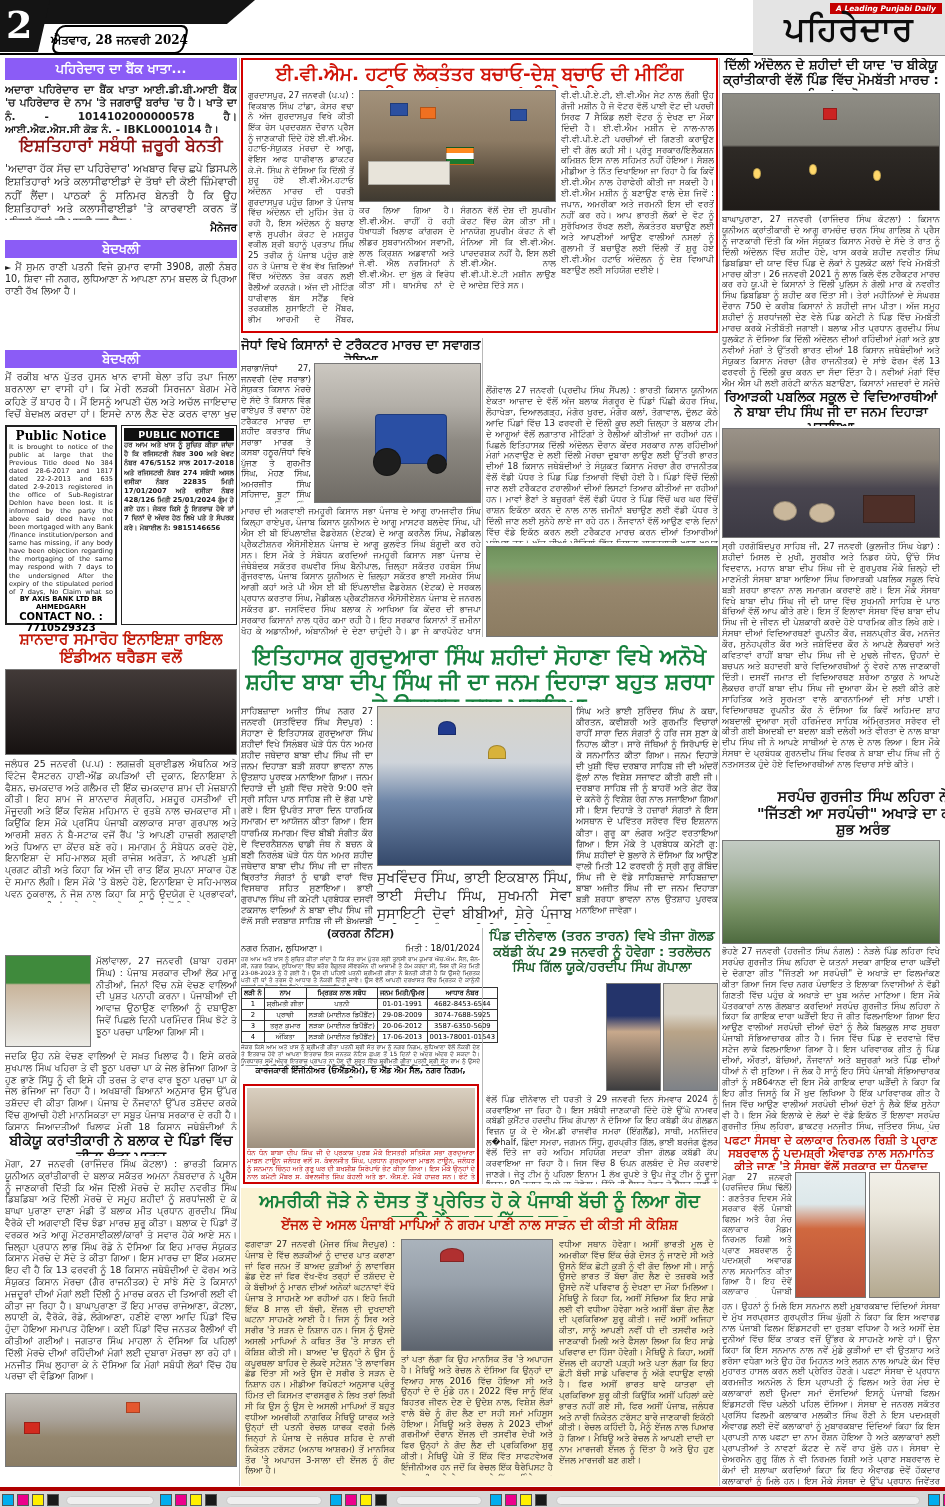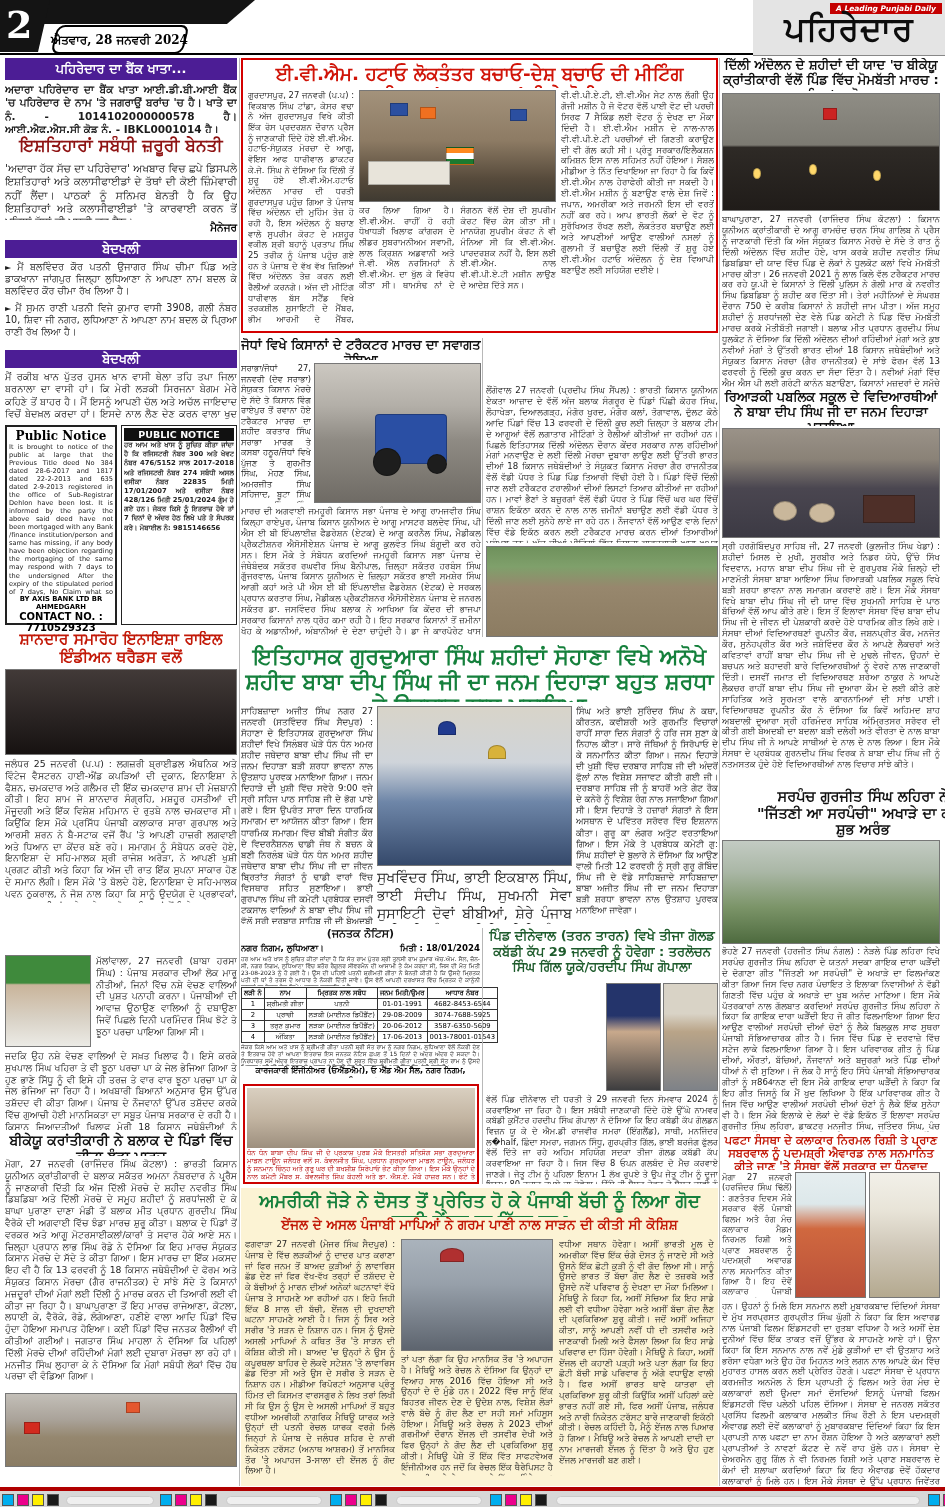--- a/index.html
+++ b/index.html
@@ -1,20 +1,20 @@
 <!DOCTYPE html>
 <html><head>
 <meta charset="utf-8">
 <style>
   html,body{margin:0;padding:0;background:#9a9a9a;}
   #page{position:relative;width:945px;height:1507px;background:#ffffff;
         font-family:"DejaVu Sans","Liberation Sans",sans-serif;overflow:hidden;}
   .abs{position:absolute;box-sizing:border-box;}
   .txt{text-align:justify;color:#1c1c1c;overflow:hidden;line-height:1.27;}
-  .bar{background:#4c1d95;color:#ffffff;font-weight:bold;display:flex;align-items:center;justify-content:center;overflow:hidden;}
+  .bar{background:#8b5cf6;color:#ffffff;font-weight:bold;display:flex;align-items:center;justify-content:center;overflow:hidden;}
   .hred{color:#d01408;font-weight:bold;text-align:center;line-height:1.15;overflow:hidden;}
   .hblack{color:#121212;font-weight:bold;text-align:center;line-height:1.15;overflow:hidden;}
   .hgreen{color:#15803c;font-weight:bold;text-align:center;line-height:1.12;overflow:hidden;}
   .hdkgreen{color:#1f5c2d;font-weight:bold;text-align:center;line-height:1.2;overflow:hidden;}
   .photo{position:absolute;box-sizing:border-box;border:1px solid #777;}
   .vline{position:absolute;width:1px;background:#b8b8b8;}
   .bullet{margin:0 0 4px 0;}
   .bullet::before{content:"► ";font-size:8px;}
   .cmyk{position:absolute;display:flex;gap:3px;top:1494px;}
   .sq{width:12px;height:12px;border:1px solid #555;box-sizing:border-box;}
@@ -52,21 +52,20 @@
   <div class="abs txt" style="left:5px;top:83px;width:232px;height:50px;font-size:10.5px;font-weight:600;">ਅਦਾਰਾ ਪਹਿਰੇਦਾਰ ਦਾ ਬੈਂਕ ਖਾਤਾ ਆਈ.ਡੀ.ਬੀ.ਆਈ ਬੈਂਕ 'ਚ ਪਹਿਰੇਦਾਰ ਦੇ ਨਾਮ 'ਤੇ ਜਗਰਾਉਂ ਬਰਾਂਚ 'ਚ ਹੈ। ਖਾਤੇ ਦਾ ਨੰ. - 1014102000000578 ਹੈ। ਆਈ.ਐਫ.ਐਸ.ਸੀ ਕੋਡ ਨੰ. - IBKL0001014 ਹੈ।</div>
 
   <div class="abs hred" style="left:5px;top:136px;width:232px;height:24px;font-size:17px;color:#8e1212;">ਇਸ਼ਤਿਹਾਰਾਂ ਸਬੰਧੀ ਜ਼ਰੂਰੀ ਬੇਨਤੀ</div>
   <div class="abs txt" style="left:5px;top:162px;width:232px;height:58px;font-size:10.5px;">'ਅਦਾਰਾ ਹੱਕ ਸੱਚ ਦਾ ਪਹਿਰੇਦਾਰ' ਅਖਬਾਰ ਵਿਚ ਛਪੇ ਡਿਸਪਲੇ ਇਸ਼ਤਿਹਾਰਾਂ ਅਤੇ ਕਲਾਸੀਫਾਈਡਾਂ ਦੇ ਤੱਥਾਂ ਦੀ ਕੋਈ ਜ਼ਿੰਮੇਵਾਰੀ ਨਹੀਂ ਲੈਂਦਾ। ਪਾਠਕਾਂ ਨੂੰ ਸਨਿਮਰ ਬੇਨਤੀ ਹੈ ਕਿ ਉਹ ਇਸ਼ਤਿਹਾਰਾਂ ਅਤੇ ਕਲਾਸੀਫਾਈਡਾਂ 'ਤੇ ਕਾਰਵਾਈ ਕਰਨ ਤੋਂ ਪਹਿਲਾਂ ਤੱਥਾਂ ਦੀ ਪੁਸ਼ਟੀ ਕਰ ਲੈਣ।</div>
   <div class="abs" style="left:5px;top:221px;width:232px;height:14px;text-align:right;font-size:10.5px;font-weight:bold;">ਮੈਨੇਜਰ</div>
 
   <div class="abs bar" style="left:5px;top:240px;width:232px;height:18px;font-size:13px;">
     <span>ਬੇਦਖਲੀ</span>
   </div>
   <div class="abs txt" style="left:5px;top:261px;width:232px;height:86px;font-size:9.6px;">
-    <div class="bullet">ਮੈਂ ਬਲਵਿੰਦਰ ਕੌਰ ਪਤਨੀ ਉਜਾਗਰ ਸਿੰਘ ਚੀਮਾ ਪਿੰਡ ਅਤੇ ਡਾਕਖਾਨਾ ਜਾਂਗਪੁਰ ਜਿਲ੍ਹਾ ਲੁਧਿਆਣਾ ਨੇ ਆਪਣਾ ਨਾਮ ਬਦਲ ਕੇ ਬਲਵਿੰਦਰ ਕੌਰ ਚੀਮਾ ਰੱਖ ਲਿਆ ਹੈ।</div>
     <div class="bullet">ਮੈਂ ਸੁਮਨ ਰਾਣੀ ਪਤਨੀ ਵਿਜੇ ਕੁਮਾਰ ਵਾਸੀ 3908, ਗਲੀ ਨੰਬਰ 10, ਸ਼ਿਵਾ ਜੀ ਨਗਰ, ਲੁਧਿਆਣਾ ਨੇ ਆਪਣਾ ਨਾਮ ਬਦਲ ਕੇ ਪ੍ਰਿਆ ਰਾਣੀ ਰੱਖ ਲਿਆ ਹੈ।</div>
 
   </div>
 
   <div class="abs bar" style="left:5px;top:350px;width:232px;height:18px;font-size:13px;">
     <span>ਬੇਦਖਲੀ</span>
   </div>
   <div class="abs txt" style="left:5px;top:371px;width:232px;height:50px;font-size:9.8px;">ਮੈਂ ਰਕੀਬ ਖਾਨ ਪੁੱਤਰ ਹੁਸਨ ਖਾਨ ਵਾਸੀ ਥੇਲਾ ਤਹਿ ਤਪਾ ਜਿਲਾ ਬਰਨਾਲਾ ਦਾ ਵਾਸੀ ਹਾਂ। ਕਿ ਮੇਰੀ ਲੜਕੀ ਸਿਰਜਨਾ ਬੇਗਮ ਮੇਰੇ ਕਹਿਣੇ ਤੋਂ ਬਾਹਰ ਹੈ। ਮੈਂ ਇਸਨੂੰ ਆਪਣੀ ਚੱਲ ਅਤੇ ਅਚੱਲ ਜਾਇਦਾਦ ਵਿਚੋਂ ਬੇਦਖ਼ਲ ਕਰਦਾ ਹਾਂ। ਇਸਦੇ ਨਾਲ ਲੈਣ ਦੇਣ ਕਰਨ ਵਾਲਾ ਖੁਦ ਜਿੰਮੇਵਾਰ ਹੋਵੇਗਾ। ਮੇਰੀ ਅਤੇ ਮੇਰੇ ਪਰਿਵਾਰ ਦੀ ਕੋਈ ਜਿੰਮੇਵਾਰੀ ਨਹੀਂ ਹੋਵੇਗੀ।</div>
 
   <div class="abs" style="left:5px;top:425px;width:112px;height:200px;border:2px solid #222;padding:2px;box-sizing:border-box;">
@@ -132,22 +131,22 @@
   <div class="abs hgreen" style="left:241px;top:645px;width:477px;height:57px;font-size:22px;">ਇਤਿਹਾਸਕ ਗੁਰਦੁਆਰਾ ਸਿੰਘ ਸ਼ਹੀਦਾਂ ਸੋਹਾਣਾ ਵਿਖੇ ਅਨੋਖੇ ਸ਼ਹੀਦ ਬਾਬਾ ਦੀਪ ਸਿੰਘ ਜੀ ਦਾ ਜਨਮ ਦਿਹਾੜਾ ਬਹੁਤ ਸ਼ਰਧਾ ਤੇ ਉਤਸ਼ਾਹ ਨਾਲ ਮਨਾਇਆ</div>
   <div class="abs txt" style="left:241px;top:706px;width:132px;height:218px;font-size:8.7px;">ਸਾਹਿਬਜ਼ਾਦਾ ਅਜੀਤ ਸਿੰਘ ਨਗਰ 27 ਜਨਵਰੀ (ਸਤਵਿੰਦਰ ਸਿੰਘ ਸੈਦਪੁਰ) : ਸੋਹਾਣਾ ਦੇ ਇਤਿਹਾਸਕ ਗੁਰਦੁਆਰਾ ਸਿੰਘ ਸ਼ਹੀਦਾਂ ਵਿਖੇ ਸਿਲੰਬਰ ਘੋੜੇ ਧੰਨ ਧੰਨ ਅਮਰ ਸ਼ਹੀਦ ਜਥੇਦਾਰ ਬਾਬਾ ਦੀਪ ਸਿੰਘ ਜੀ ਦਾ ਜਨਮ ਦਿਹਾੜਾ ਬੜੀ ਸ਼ਰਧਾ ਭਾਵਨਾ ਨਾਲ ਉਤਸ਼ਾਹ ਪੂਰਵਕ ਮਨਾਇਆ ਗਿਆ। ਜਨਮ ਦਿਹਾੜੇ ਦੀ ਖੁਸ਼ੀ ਵਿੱਚ ਸਵੇਰੇ 9:00 ਵਜੇ ਸ੍ਰੀ ਸਹਿਜ ਪਾਠ ਸਾਹਿਬ ਜੀ ਦੇ ਭੋਗ ਪਾਏ ਗਏ। ਇਸ ਉਪਰੰਤ ਸਾਰਾ ਦਿਨ ਧਾਰਮਿਕ ਸਮਾਗਮ ਦਾ ਆਯੋਜਨ ਕੀਤਾ ਗਿਆ। ਇਸ ਧਾਰਮਿਕ ਸਮਾਗਮ ਵਿੱਚ ਬੀਬੀ ਸੰਗੀਤ ਕੌਰ ਦੇ ਵਿਦਰਨੈਸ਼ਨਲ ਢਾਡੀ ਜੰਥ ਨੇ ਬਚਨ ਕੇ ਬਣੀ ਨਿਰਲੰਬ ਘੋੜੇ ਧੰਨ ਧੰਨ ਅਮਰ ਸ਼ਹੀਦ ਜਥੇਦਾਰ ਬਾਬਾ ਦੀਪ ਸਿੰਘ ਜੀ ਦਾ ਜੀਵਨ ਬ੍ਰਿਤਾਂਤ ਸੰਗਤਾਂ ਨੂੰ ਢਾਡੀ ਵਾਰਾਂ ਵਿੱਚ ਵਿਸਥਾਰ ਸਹਿਤ ਸੁਣਾਇਆ। ਭਾਈ ਗੁਰਪਾਲ ਸਿੰਘ ਜੀ ਕਮੇਟੀ ਪ੍ਰਬੰਧਕ ਦਸਵੀਂ ਟਕਸਾਲ ਵਾਲਿਆਂ ਨੇ ਬਾਬਾ ਦੀਪ ਸਿੰਘ ਜੀ ਵੱਲੋਂ ਸ੍ਰੀ ਦਰਬਾਰ ਸਾਹਿਬ ਜੀ ਦੀ ਬੇਅਦਬੀ ਕਰਨ ਵਾਲੇ ਮੁਗਲਾਂ ਖਿਲਾਫ ਲੜੀ ਜੰਗ ਬਾਰੇ ਸੰਗਤਾਂ ਨੂੰ ਜਾਣੂ ਕਰਵਾਇਆ। ਭਾਈ ਅਵਤਾਰ ਸਿੰਘ ਆਨੰਦ ਦੇ ਰਾਗੀ ਜੰਥੇ ਨੇ ਆਪਣੇ ਰਸ ਭਿੰਨੇ ਕੀਰਤਨ ਰਾਹੀਂ ਸੰਗਤਾਂ ਨੂੰ ਇਲਾਹੀ ਬਾਣੀ ਨਾਲ ਜੋੜਨ ਦਾ ਉਪਰਾਲਾ ਕੀਤਾ। ਇਸ ਤੋਂ ਇਲਾਵਾ ਭਾਈ ਹਰਵਿੰਦਰ ਸਿੰਘ ਜੀ, ਭਾਈ ਜਗਵਿੰਦਰ ਸਿੰਘ ਜੀ, ਭਾਈ</div>
   <div class="photo" style="left:377px;top:706px;width:195px;height:160px;background:linear-gradient(180deg,#d8d4c9 0%,#cfd4da 35%,#6e86a8 60%,#35496b 100%);">
     <div class="flag" style="left:60px;top:14px;width:16px;height:12px;background:#203a8f;border-radius:50% 50% 0 0;"></div>
     <div class="flag" style="left:110px;top:38px;width:16px;height:12px;background:#d8b23a;border-radius:50% 50% 0 0;"></div>
   </div>
   <div class="abs txt" style="left:377px;top:869px;width:195px;height:55px;font-size:14px;">ਸੁਖਵਿੰਦਰ ਸਿੰਘ, ਭਾਈ ਇਕਬਾਲ ਸਿੰਘ, ਭਾਈ ਸੰਦੀਪ ਸਿੰਘ, ਸੁਖਮਨੀ ਸੇਵਾ ਸੁਸਾਇਟੀ ਦੋਵਾਂ ਬੀਬੀਆਂ, ਸ਼ੇਰੇ ਪੰਜਾਬ ਕਵੀਸ਼ਰੀ ਜੰਥਾ, ਮੀਰੀ ਪੀਰੀ ਪੰਥਕ ਢਾਡੀ ਜਥਾ, ਭਾਈ ਜਰਨੈਲ ਸਿੰਘ ਜੀ ਦੇ ਜੱਥਿਆਂ ਤੋਂ ਇਲਾਵਾ ਗੁਰਦੁਆਰਾ ਸਿੰਘ ਸ਼ਹੀਦਾਂ ਦੇ ਹਜ਼ੂਰੀ ਜੱਥੇ ਭਾਈ ਵਿੰਦਰਜੀਤ ਸਿੰਘ, ਭਾਈ ਜਸਵੰਤ ਸਿੰਘ, ਭਾਈ ਗੁਰਮੀਤ</div>
   <div class="abs txt" style="left:576px;top:706px;width:142px;height:218px;font-size:8.7px;">ਸਿੰਘ ਅਤੇ ਭਾਈ ਸੁਰਿੰਦਰ ਸਿੰਘ ਨੇ ਕਥਾ, ਕੀਰਤਨ, ਕਵੀਸ਼ਰੀ ਅਤੇ ਗੁਰਮਤਿ ਵਿਚਾਰਾਂ ਰਾਹੀਂ ਸਾਰਾ ਦਿਨ ਸੰਗਤਾਂ ਨੂੰ ਹਰਿ ਜਸ ਸੁਣਾ ਕੇ ਨਿਹਾਲ ਕੀਤਾ। ਸਾਰੇ ਜੱਥਿਆਂ ਨੂੰ ਸਿਰੋਪਾਓ ਦੇ ਕੇ ਸਨਮਾਨਿਤ ਕੀਤਾ ਗਿਆ। ਜਨਮ ਦਿਹਾੜੇ ਦੀ ਖੁਸ਼ੀ ਵਿੱਚ ਦਰਬਾਰ ਸਾਹਿਬ ਜੀ ਦੀ ਅੰਦਰੋਂ ਫੁੱਲਾਂ ਨਾਲ ਵਿਸ਼ੇਸ਼ ਸਜਾਵਟ ਕੀਤੀ ਗਈ ਜੀ। ਦਰਬਾਰ ਸਾਹਿਬ ਜੀ ਨੂੰ ਬਾਹਰੋਂ ਅਤੇ ਗੇਟ ਰੌਕ ਦੇ ਕਨੇਰੇ ਨੂੰ ਵਿਸ਼ੇਸ਼ ਰੰਗ ਨਾਲ ਸਜਾਇਆ ਗਿਆ ਸੀ। ਇਸ ਦਿਹਾੜੇ ਤੇ ਹਜ਼ਾਰਾਂ ਸੰਗਤਾਂ ਨੇ ਇਸ ਅਸਥਾਨ ਦੇ ਪਵਿੱਤਰ ਸਰੋਵਰ ਵਿੱਚ ਇਸ਼ਨਾਨ ਕੀਤਾ। ਗੁਰੂ ਕਾ ਲੰਗਰ ਅਤੁੱਟ ਵਰਤਾਇਆ ਗਿਆ। ਇਸ ਮੌਕੇ ਤੇ ਪ੍ਰਬੰਧਕ ਕਮੇਟੀ ਗੁ: ਸਿੰਘ ਸ਼ਹੀਦਾਂ ਦੇ ਬੁਲਾਰੇ ਨੇ ਦੱਸਿਆ ਕਿ ਆਉਣ ਵਾਲੀ ਮਿਤੀ 12 ਫਰਵਰੀ ਨੂੰ ਸ੍ਰੀ ਗੁਰੂ ਗੋਬਿੰਦ ਸਿੰਘ ਜੀ ਦੇ ਵੱਡੇ ਸਾਹਿਬਜ਼ਾਦੇ ਸਾਹਿਬਜ਼ਾਦਾ ਬਾਬਾ ਅਜੀਤ ਸਿੰਘ ਜੀ ਦਾ ਜਨਮ ਦਿਹਾੜਾ ਬੜੀ ਸ਼ਰਧਾ ਭਾਵਨਾ ਨਾਲ ਉਤਸ਼ਾਹ ਪੂਰਵਕ ਮਨਾਇਆ ਜਾਵੇਗਾ।</div>
 
   <div class="abs" style="left:241px;top:928px;width:239px;height:152px;">
-    <div class="hblack" style="font-size:11px;height:15px;">(ਜਨਤਕ ਨੋਟਿਸ)</div>
-    <div style="display:flex;justify-content:space-between;font-size:8.6px;font-weight:bold;height:13px;overflow:hidden;">
+    <div class="hblack" style="font-size:11px;height:15px;">(ਕਰਨਗ ਨੋਟਿਸ)</div>
+    <div style="display:flex;justify-content:space-between;font-size:8.6px;font-weight:normal;height:13px;overflow:hidden;">
       <span>ਨਗਰ ਨਿਗਮ, ਲੁਧਿਆਣਾ।</span>
       <span>ਮਿਤੀ : 18/01/2024</span>
     </div>
     <div class="txt" style="font-size:5.9px;height:30px;line-height:1.18;">ਹਰ ਆਮ ਅਤੇ ਖਾਸ ਨੂੰ ਸੂਚਿਤ ਕੀਤਾ ਜਾਂਦਾ ਹੈ ਕਿ ਸੰਤ ਰਾਮ ਪੁੱਤਰ ਸ਼੍ਰੀ ਤੁਲਸੀ ਰਾਮ ਕੁਮਾਰ ਐਚ.ਐਮ. ਸੈਲ, ਜ਼ੋਨ-ਸੀ, ਨਗਰ ਨਿਗਮ, ਲੁਧਿਆਣਾ ਵਿੱਚ ਬਤੌਰ ਰੈਗੂਲਰ ਸੀਵਰਮੈਨ ਦੀ ਆਸਾਮੀ ਤੇ ਕੰਮ ਕਰਦਾ ਸੀ, ਜਿਸ ਦੀ ਮੌਤ ਮਿਤੀ 23-08-2023 ਨੂੰ ਹੋ ਗਈ ਹੈ। ਉਸ ਦੀ ਪਹਿਲੀ ਪਤਨੀ ਸ਼੍ਰੀਮਤੀ ਗੀਤਾ ਨੇ ਬੇਨਤੀ ਕੀਤੀ ਹੈ ਕਿ ਉਸਦੇ ਮ੍ਰਿਤਕ ਪਤੀ ਦੀ ਥਾਂ ਤੇ ਤਰਸ ਦੇ ਆਧਾਰ ਤੇ ਨੌਕਰੀ ਦਿੱਤੀ ਜਾਵੇ। ਉਸ ਵੱਲੋਂ ਆਪਣੀ ਦਰਖਾਸਤ ਵਿੱਚ ਮ੍ਰਿਤਕ ਦੇ ਕਾਨੂੰਨੀ ਵਾਰਸਾਂ ਦਾ ਵੇਰਵਾ ਹੇਠ ਲਿਖੇ ਅਨੁਸਾਰ ਦਰਸਾਇਆ ਹੈ :-</div>
     <table class="notice-table" style="margin-top:1px;">
       <tbody>
           <tr>
         <th>ਲੜੀ ਨੰ</th>
         <th>ਨਾਮ</th>
         <th>ਮ੍ਰਿਤਕ ਨਾਲ ਸਬੰਧ</th>

